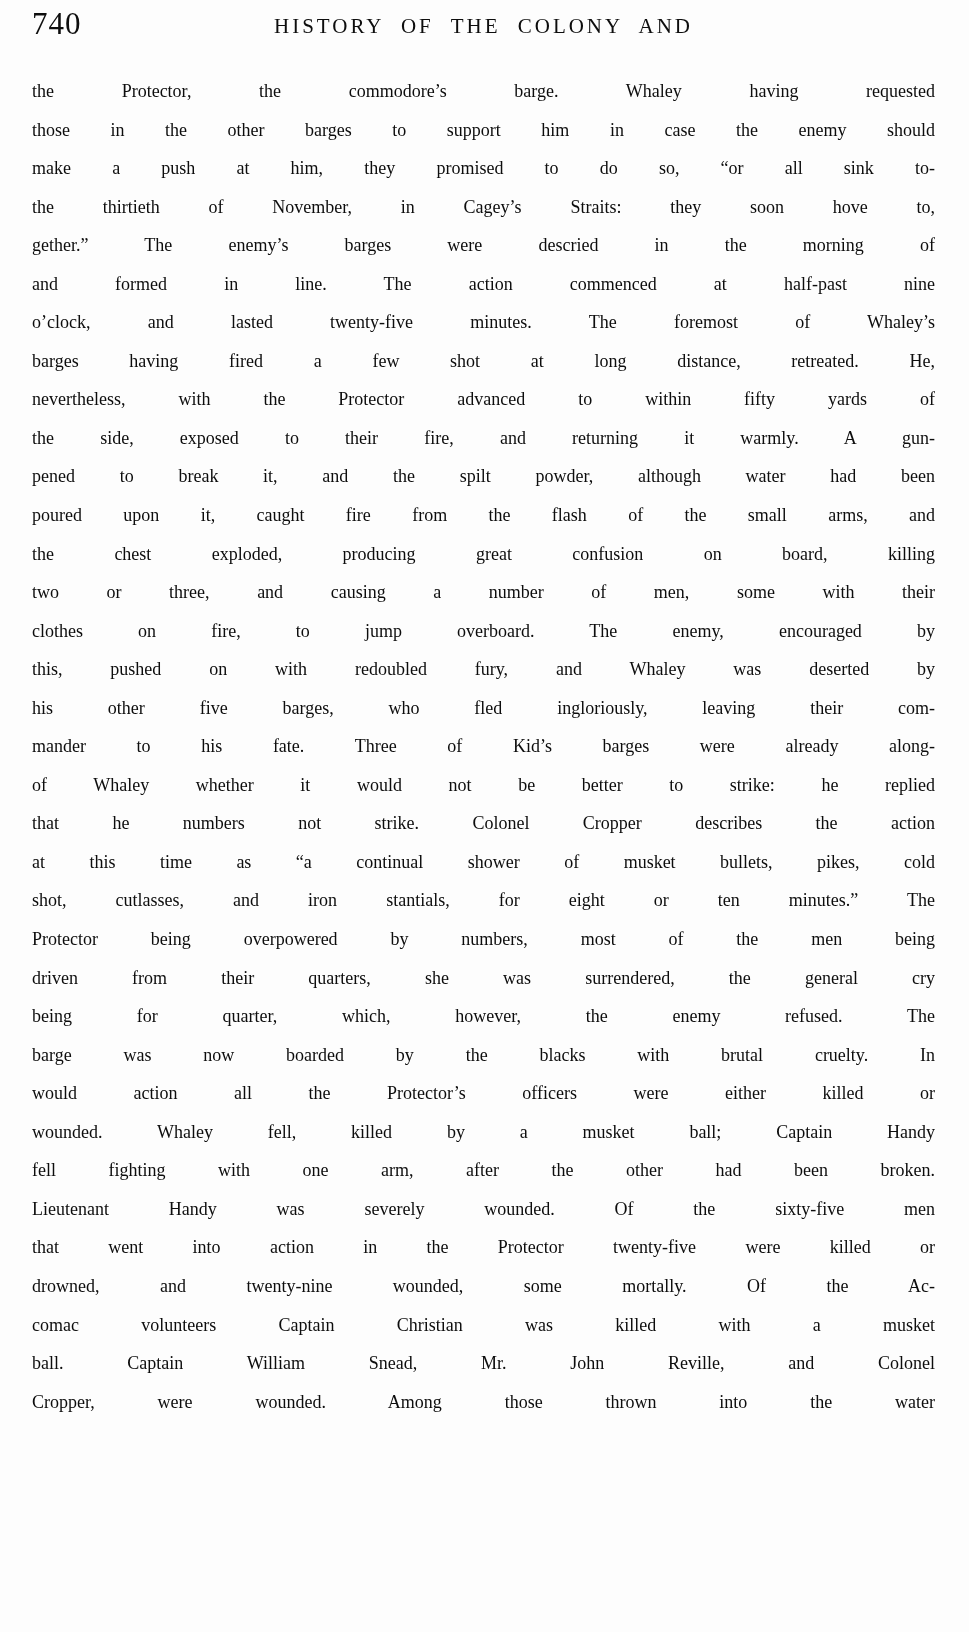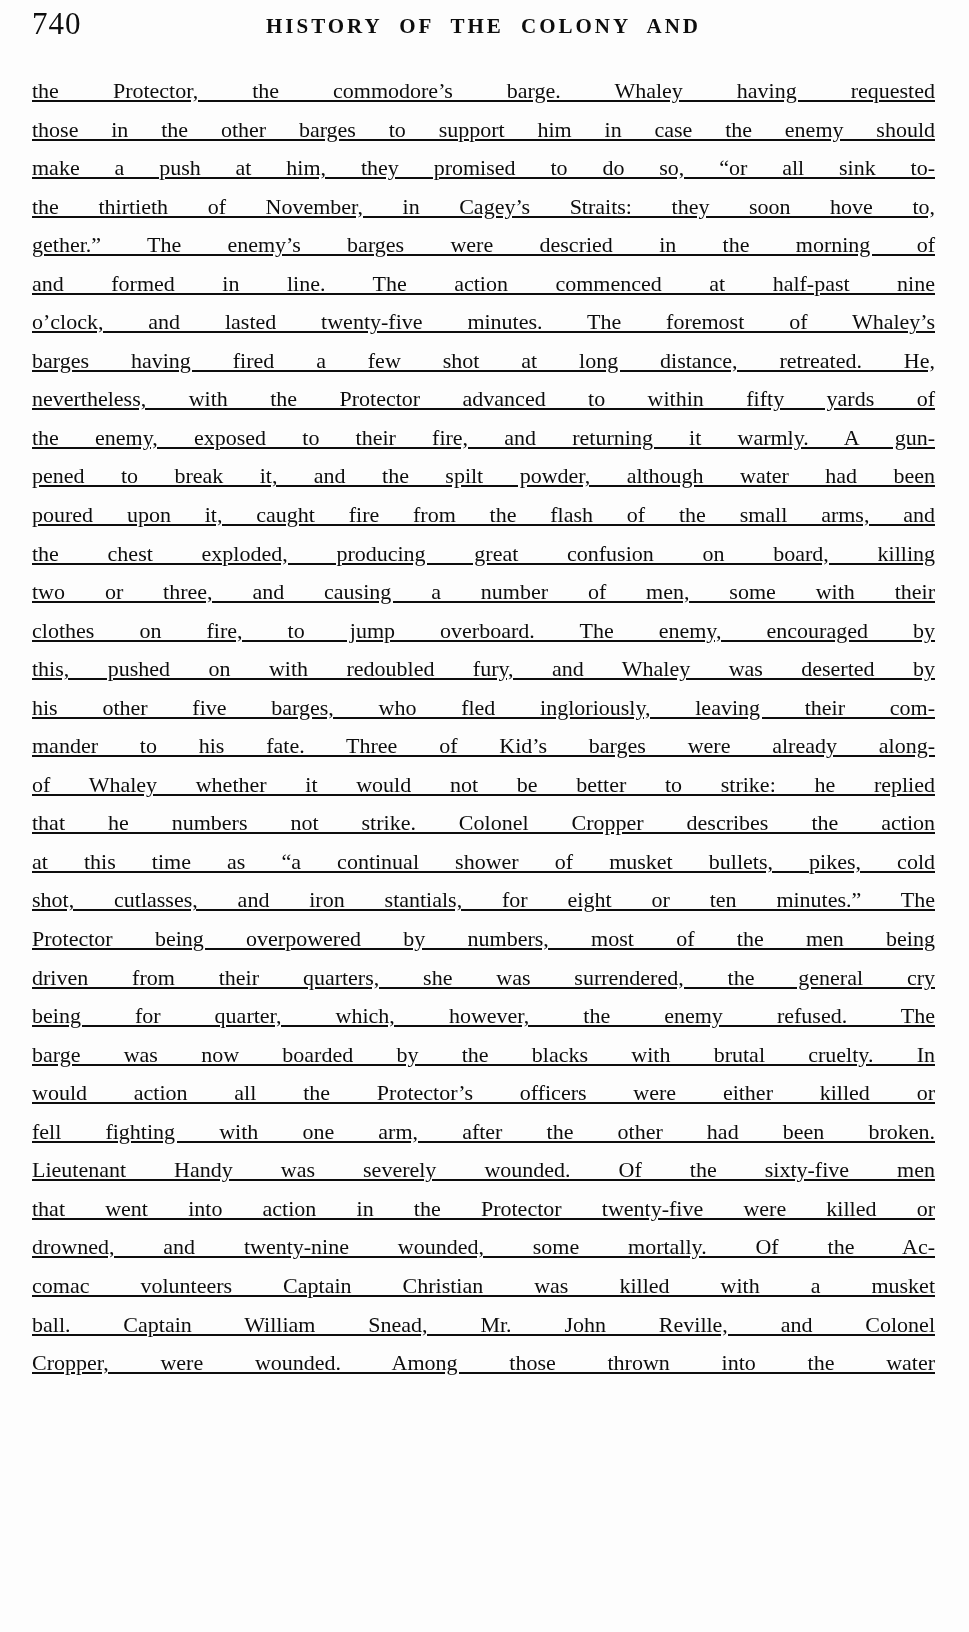--- a/index.html
+++ b/index.html
@@ -26,77 +26,77 @@
     font-size: 31px;
     letter-spacing: 1px;
   }
   .running-title {
     position: absolute;
     left: 0;
     right: 0;
     top: 10px;
     text-align: center;
     font-size: 21px;
-    font-weight: bold;
+    font-weight: normal;
     letter-spacing: 3px;
     word-spacing: 9px;
   }
   .body-text {
     position: absolute;
     top: 72px;
     left: 32px;
     width: 903px;
   }
   .line {
-    font-size: 22px;
+    font-size: 18px;
     line-height: 38.55px;
     text-align: justify;
     text-align-last: justify;
     -moz-text-align-last: justify;
     hyphens: none;
     white-space: normal;
-    text-decoration: underline;
   }
 </style>
 </head>
 <body>
 
 <div class="page">
   <div class="header">
     <span class="pagenum">740</span>
     <span class="running-title">HISTORY OF THE COLONY AND</span>
   </div>
   <div class="body-text">
     <div class="line">the Protector, the commodore’s barge.  Whaley having requested</div>
     <div class="line">those in the other barges to support him in case the enemy should</div>
     <div class="line">make a push at him, they promised to do so, “or all sink to-</div>
     <div class="line">the thirtieth of November, in Cagey’s Straits: they soon hove to,</div>
     <div class="line">gether.”  The enemy’s barges were descried in the morning of</div>
     <div class="line">and formed in line.  The action commenced at half-past nine</div>
     <div class="line">o’clock, and lasted twenty-five minutes.  The foremost of Whaley’s</div>
     <div class="line">barges having fired a few shot at long distance, retreated.  He,</div>
     <div class="line">nevertheless, with the Protector advanced to within fifty yards of</div>
-    <div class="line">the enemy, exposed to their fire, and returning it warmly.  A gun-</div>
+    <div class="line">the side, exposed to their fire, and returning it warmly.  A gun-</div>
     <div class="line">pened to break it, and the spilt powder, although water had been</div>
     <div class="line">poured upon it, caught fire from the flash of the small arms, and</div>
     <div class="line">the chest exploded, producing great confusion on board, killing</div>
     <div class="line">two or three, and causing a number of men, some with their</div>
     <div class="line">clothes on fire, to jump overboard.  The enemy, encouraged by</div>
     <div class="line">this, pushed on with redoubled fury, and Whaley was deserted by</div>
     <div class="line">his other five barges, who fled ingloriously, leaving their com-</div>
     <div class="line">mander to his fate.  Three of Kid’s barges were already along-</div>
     <div class="line">of Whaley whether it would not be better to strike: he replied</div>
     <div class="line">that he numbers not strike.  Colonel Cropper describes the action</div>
     <div class="line">at this time as “a continual shower of musket bullets, pikes, cold</div>
     <div class="line">shot, cutlasses, and iron stantials, for eight or ten minutes.”  The</div>
     <div class="line">Protector being overpowered by numbers, most of the men being</div>
     <div class="line">driven from their quarters, she was surrendered, the general cry</div>
     <div class="line">being for quarter, which, however, the enemy refused.  The</div>
     <div class="line">barge was now boarded by the blacks with brutal cruelty.  In</div>
     <div class="line">would action all the Protector’s officers were either killed or</div>
+    <div class="line">wounded.  Whaley fell, killed by a musket ball; Captain Handy</div>
     <div class="line">fell fighting with one arm, after the other had been broken.</div>
     <div class="line">Lieutenant Handy was severely wounded.  Of the sixty-five men</div>
     <div class="line">that went into action in the  Protector twenty-five were killed or</div>
     <div class="line">drowned, and twenty-nine wounded, some mortally.  Of the Ac-</div>
     <div class="line">comac volunteers Captain Christian was killed with a musket</div>
     <div class="line">ball.  Captain William Snead, Mr. John Reville, and Colonel</div>
     <div class="line">Cropper, were wounded.  Among those thrown into the water</div>
   </div>
 </div>
 

